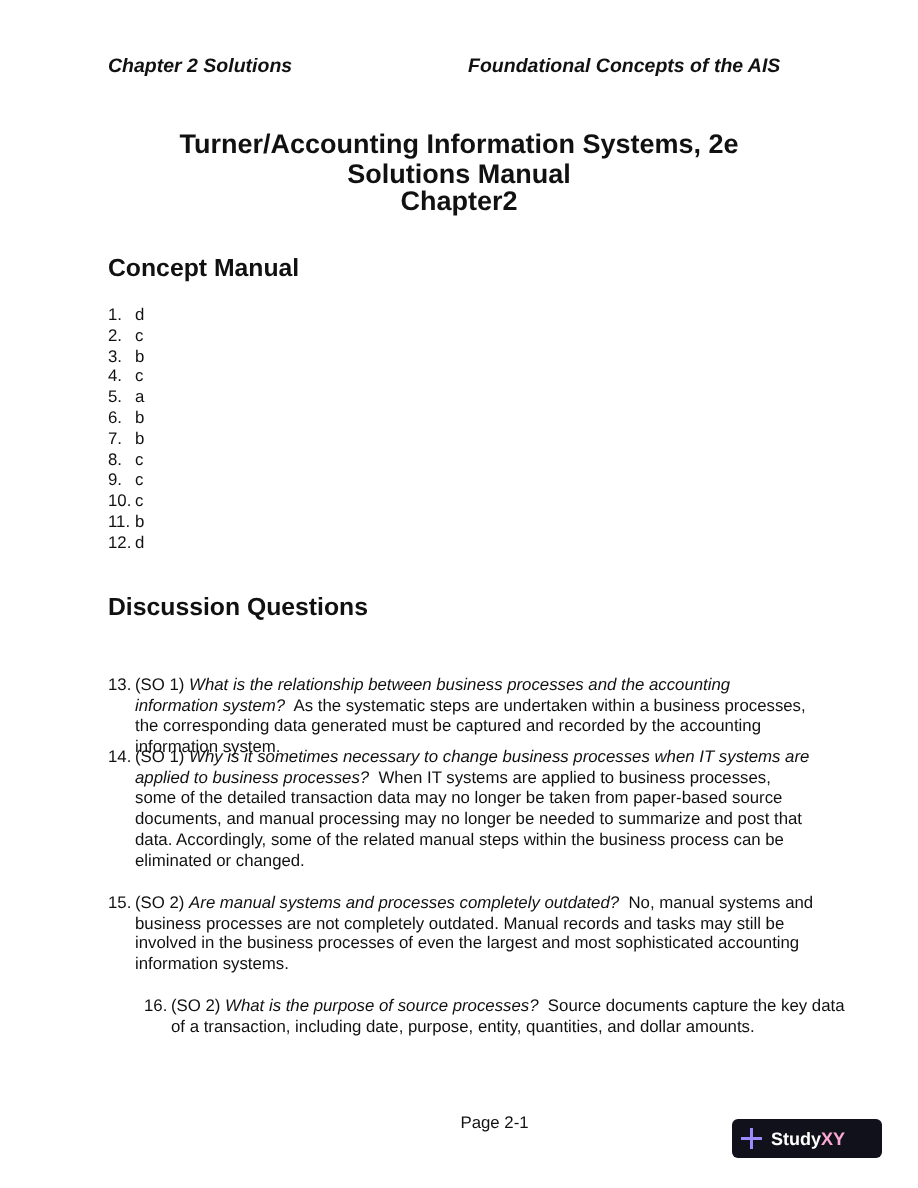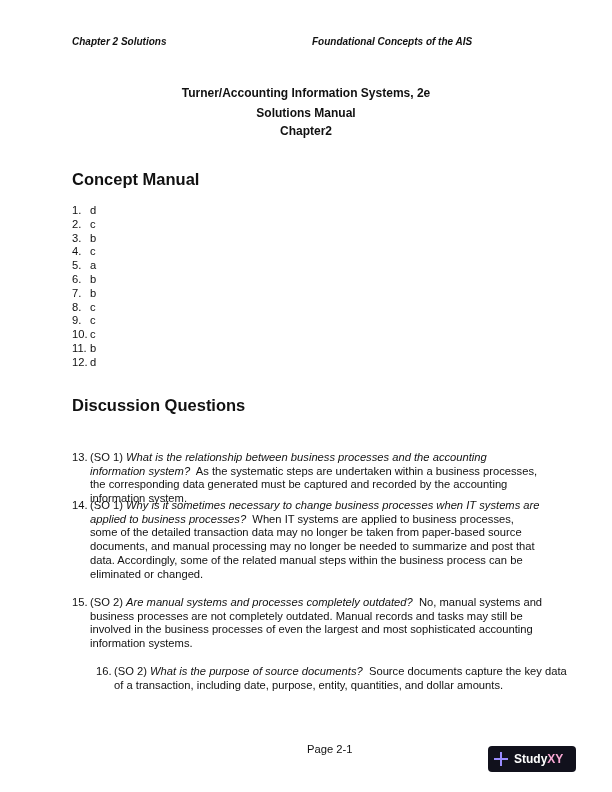--- a/index.html
+++ b/index.html
@@ -1,32 +1,32 @@
 <!DOCTYPE html>
 <html><head>
   <meta charset="utf-8">
   <style>
     html, body { margin:0; padding:0; }
     body { width:612px; height:792px; background:#fff; position:relative; overflow:hidden;
       font-family:"Liberation Sans", sans-serif; color:#111; }
-    .hdr { position:absolute; top:36px; font-size:10px; font-weight:bold; font-style:italic;text-align:right; }
+    .hdr { position:absolute; top:36px; font-size:13px; font-weight:bold; font-style:italic;text-align:right; }
     .hdr.left { left:72px; }
     .hdr.right { left:312px; }
-    .title { position:absolute; left:0; width:612px; text-align:center; font-weight:bold; font-size:12px; }
+    .title { position:absolute; left:0; width:612px; text-align:center; font-weight:bold; font-size:18px; }
     .h2 { position:absolute; left:72px; font-weight:bold; font-size:16.5px; }
     .cc { position:absolute; left:72px; top:204px; font-size:11.2px; line-height:13.8px; }
     .cc .row { display:flex; }
     .cc .num { width:18px; }
     .dq { position:absolute; left:72px; width:472px; font-size:11.2px; line-height:13.7px; }
     .dq .item { display:flex; }
     .dq .num { width:18px; flex:none; }
     .dq .body { flex:1; }
     .dq em { font-style:italic; }
     .footer { position:absolute; top:743px; left:262px; font-size:11.2px;padding-left:45px; }
-    .badge { position:absolute; left:488px; top:746px; width:88px; height:26px; background:#11111c;
+    .badge { position:absolute; left:488px; top:746px; width:100px; height:26px; background:#11111c;
       border-radius:4px; display:flex; align-items:center; padding-left:6px; box-sizing:border-box; }
     .badge .plus { width:14px; height:14px; position:relative; margin-right:6px; }
     .badge .plus::before, .badge .plus::after { content:""; position:absolute; background:#9a8cff; }
     .badge .plus::before { left:6px; top:0; width:2px; height:14px; }
     .badge .plus::after { top:6px; left:0; width:14px; height:2px; }
     .badge .t1 { color:#fff; font-weight:bold; font-size:12px; }
     .badge .t2 { color:#f9a8d4; font-weight:bold; font-size:12px; }
   </style>
 </head>
 <body>
@@ -110,21 +110,21 @@
 <div class="dq" style="top:596px;">
   <div class="item">
     <span class="num">15.</span>
     <span class="body"><span>(SO 2)</span> <em>Are manual systems and processes completely outdated?</em>&nbsp; <span>No, manual systems and business processes are not completely outdated. Manual records and tasks may still be involved in the business processes of even the largest and most sophisticated accounting information systems.</span></span>
   </div>
 </div>
 
 <div class="dq" style="top:665px;margin-left:24px;">
   <div class="item">
     <span class="num">16.</span>
-    <span class="body"><span>(SO 2)</span> <em>What is the purpose of source documents?</em>&nbsp; <span>Source documents capture the key data of a transaction, including date, purpose, entity, quantities, and dollar amounts.</span></span>
+    <span class="body"><span>(SO 2)</span> <em>What is the purpose of source processes?</em>&nbsp; <span>Source documents capture the key data of a transaction, including date, purpose, entity, quantities, and dollar amounts.</span></span>
   </div>
 </div>
 
 <div class="footer">Page 2-1</div>
 
 <div class="badge">
   <span class="plus"></span>
   <span class="t1">Study</span>
     <span class="t2">XY</span>
 </div>

